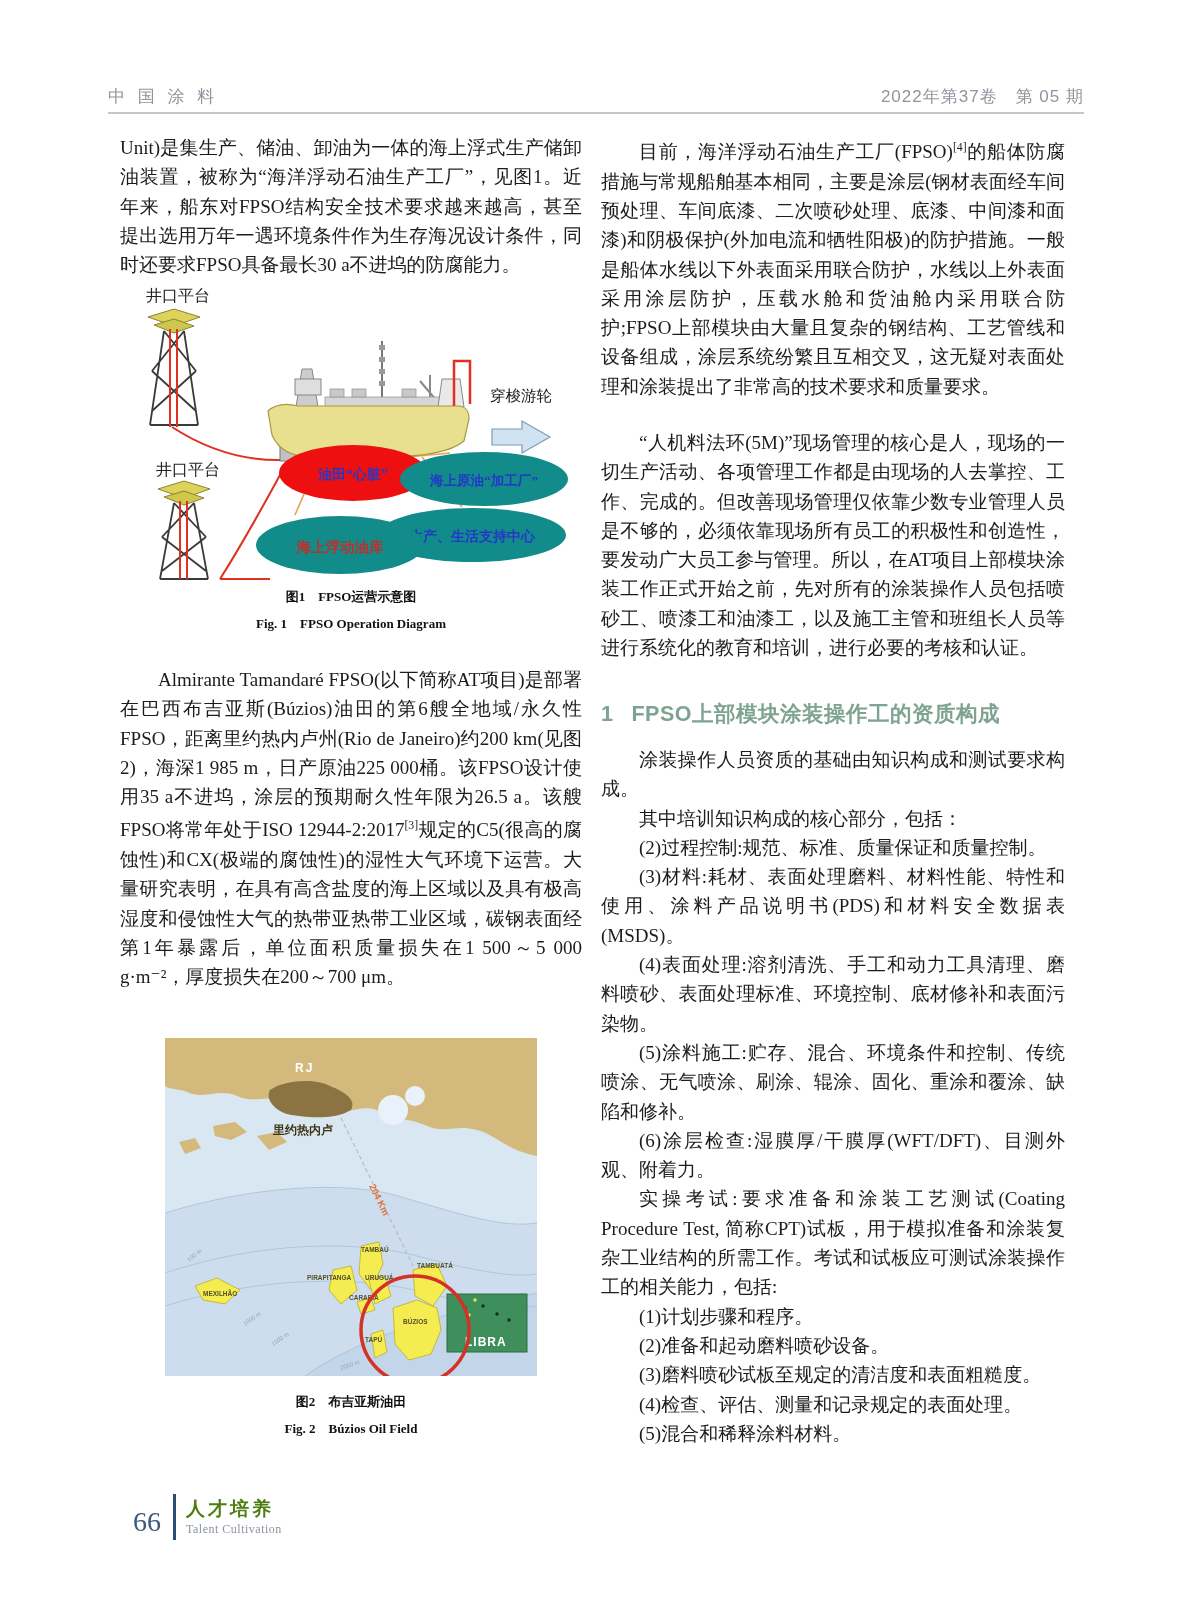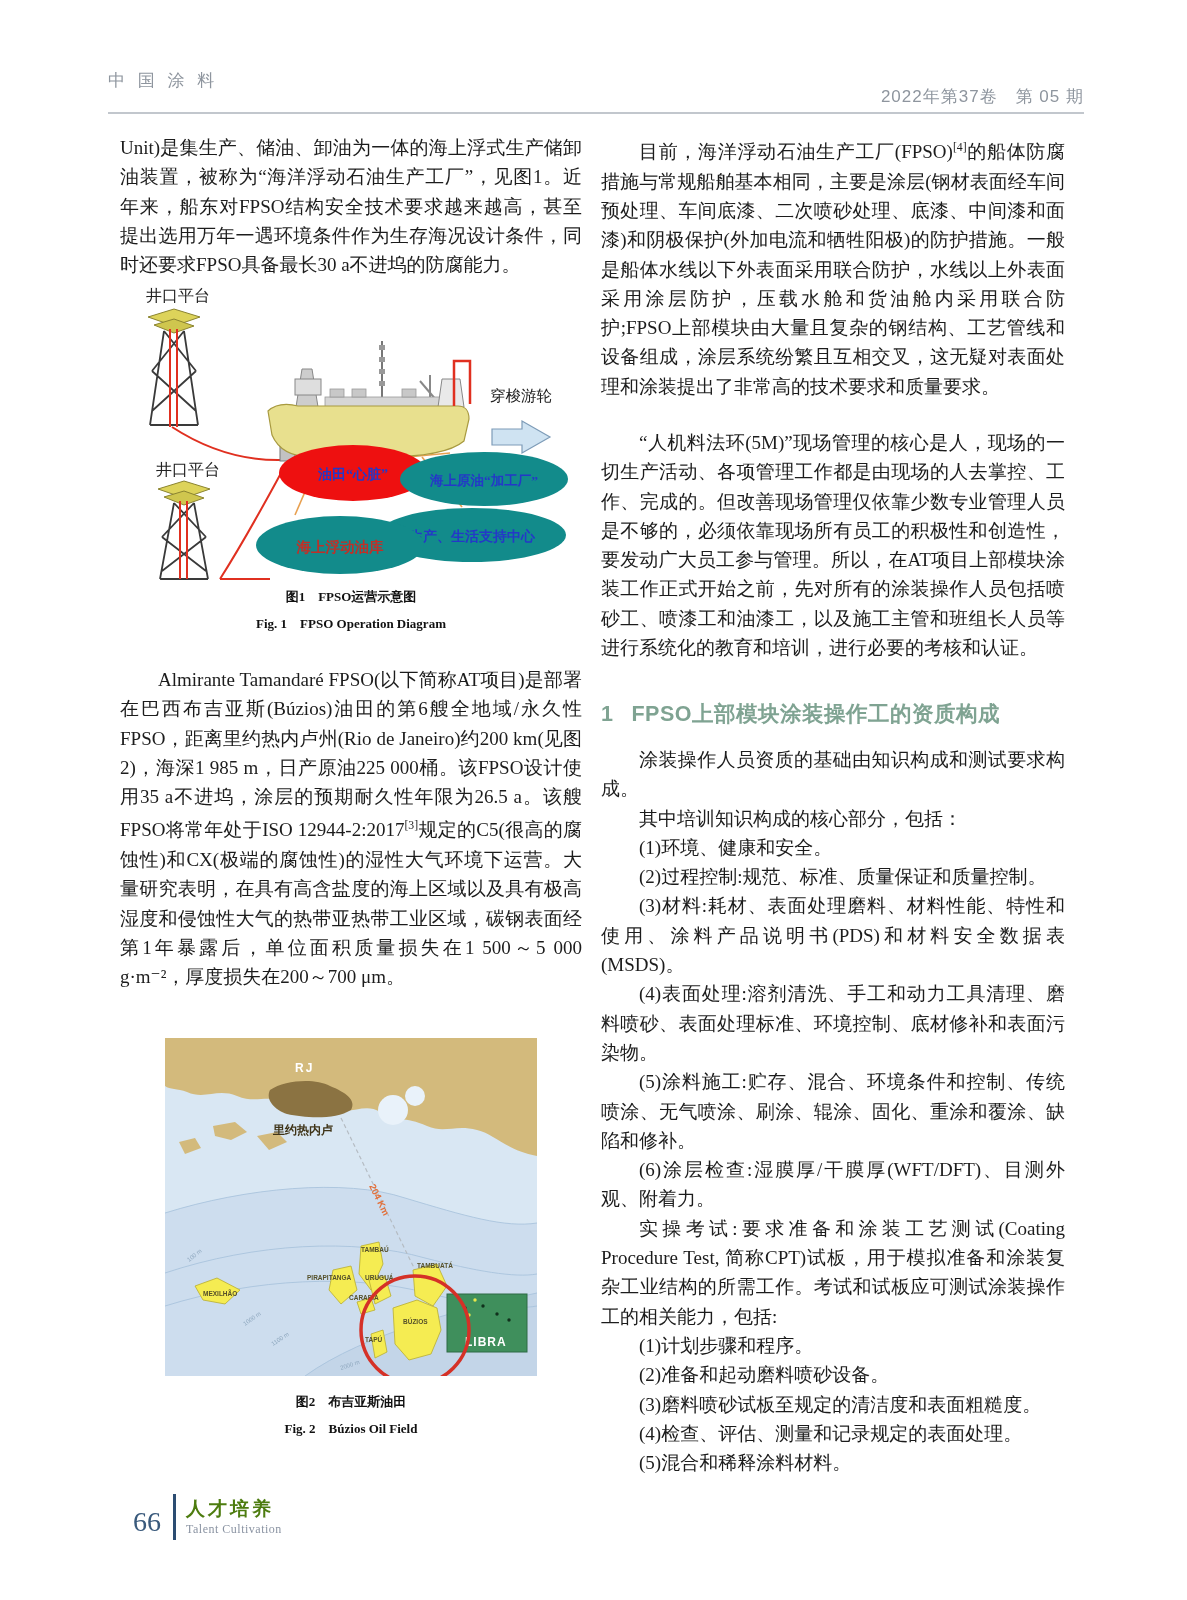--- a/index.html
+++ b/index.html
@@ -2,21 +2,21 @@
 <html><head>
 <meta charset="utf-8">
 <style>
   html,body{margin:0;padding:0;background:#ffffff;}
   .page{position:relative;width:1187px;height:1600px;background:#ffffff;overflow:hidden;
         font-family:"Liberation Serif","DejaVu Serif",serif;color:#1c1c1c;}
   
   .hdr{position:absolute;left:108px;top:78px;width:976px;height:34px;
        border-bottom:2px solid #c2c7cd;display:flex;justify-content:space-between;align-items:flex-end;
        font-family:"Liberation Sans","DejaVu Sans",sans-serif;color:#8e959e;font-size:17px;}
-  .hdr .jn{letter-spacing:4px;padding-bottom:20px;}
+  .hdr .jn{letter-spacing:4px;padding-bottom:4px;}
   .hdr .iss{letter-spacing:1px;padding-bottom:4px;}
   
   .col{position:absolute;top:133px;height:1360px;overflow:hidden;}
   .col-left{left:120px;width:462px;}
   .col-right{left:601px;width:464px;}
   .abs{position:absolute;left:0;right:0;}
   p.body{margin:0;font-size:19px;line-height:29.3px;text-align:justify;overflow:hidden;}
   p.indent{text-indent:2em;}
   sup{font-size:0.62em;}
   
@@ -208,21 +208,20 @@
     <p class="body indent abs" style="top:0;height:295px;">目前，海洋浮动石油生产工厂(FPSO)<sup>[4]</sup>的船体防腐措施与常规船舶基本相同，主要是涂层(钢材表面经车间预处理、车间底漆、二次喷砂处理、底漆、中间漆和面漆)和阴极保护(外加电流和牺牲阳极)的防护措施。一般是船体水线以下外表面采用联合防护，水线以上外表面采用涂层防护，压载水舱和货油舱内采用联合防护;FPSO上部模块由大量且复杂的钢结构、工艺管线和设备组成，涂层系统纷繁且互相交叉，这无疑对表面处理和涂装提出了非常高的技术要求和质量要求。</p>
     <p class="body indent abs" style="top:295px;height:266px;">“人机料法环(5M)”现场管理的核心是人，现场的一切生产活动、各项管理工作都是由现场的人去掌控、工作、完成的。但改善现场管理仅依靠少数专业管理人员是不够的，必须依靠现场所有员工的积极性和创造性，要发动广大员工参与管理。所以，在AT项目上部模块涂装工作正式开始之前，先对所有的涂装操作人员包括喷砂工、喷漆工和油漆工，以及施工主管和班组长人员等进行系统化的教育和培训，进行必要的考核和认证。</p>
 
     <h2 class="sec-h abs" style="top:566px;">
       <span class="num">1</span><span>FPSO上部模块涂装操作工的资质构成</span>
     </h2>
 
     <div class="pstack abs" style="top:612px;height:746px;overflow:hidden;">
       <p class="body indent">涂装操作人员资质的基础由知识构成和测试要求构成。</p>
       <p class="body indent">其中培训知识构成的核心部分，包括：</p>
-      <p class="body indent">(1)环境、健康和安全。</p>
       <p class="body indent">(2)过程控制:规范、标准、质量保证和质量控制。</p>
       <p class="body indent">(3)材料:耗材、表面处理磨料、材料性能、特性和使用、涂料产品说明书(PDS)和材料安全数据表(MSDS)。</p>
       <p class="body indent">(4)表面处理:溶剂清洗、手工和动力工具清理、磨料喷砂、表面处理标准、环境控制、底材修补和表面污染物。</p>
       <p class="body indent">(5)涂料施工:贮存、混合、环境条件和控制、传统喷涂、无气喷涂、刷涂、辊涂、固化、重涂和覆涂、缺陷和修补。</p>
       <p class="body indent">(6)涂层检查:湿膜厚/干膜厚(WFT/DFT)、目测外观、附着力。</p>
       <p class="body indent">实操考试:要求准备和涂装工艺测试(Coating Procedure Test, 简称CPT)试板，用于模拟准备和涂装复杂工业结构的所需工作。考试和试板应可测试涂装操作工的相关能力，包括:</p>
       <p class="body indent">(1)计划步骤和程序。</p>
       <p class="body indent">(2)准备和起动磨料喷砂设备。</p>
       <p class="body indent">(3)磨料喷砂试板至规定的清洁度和表面粗糙度。</p>
       <p class="body indent">(4)检查、评估、测量和记录规定的表面处理。</p>

